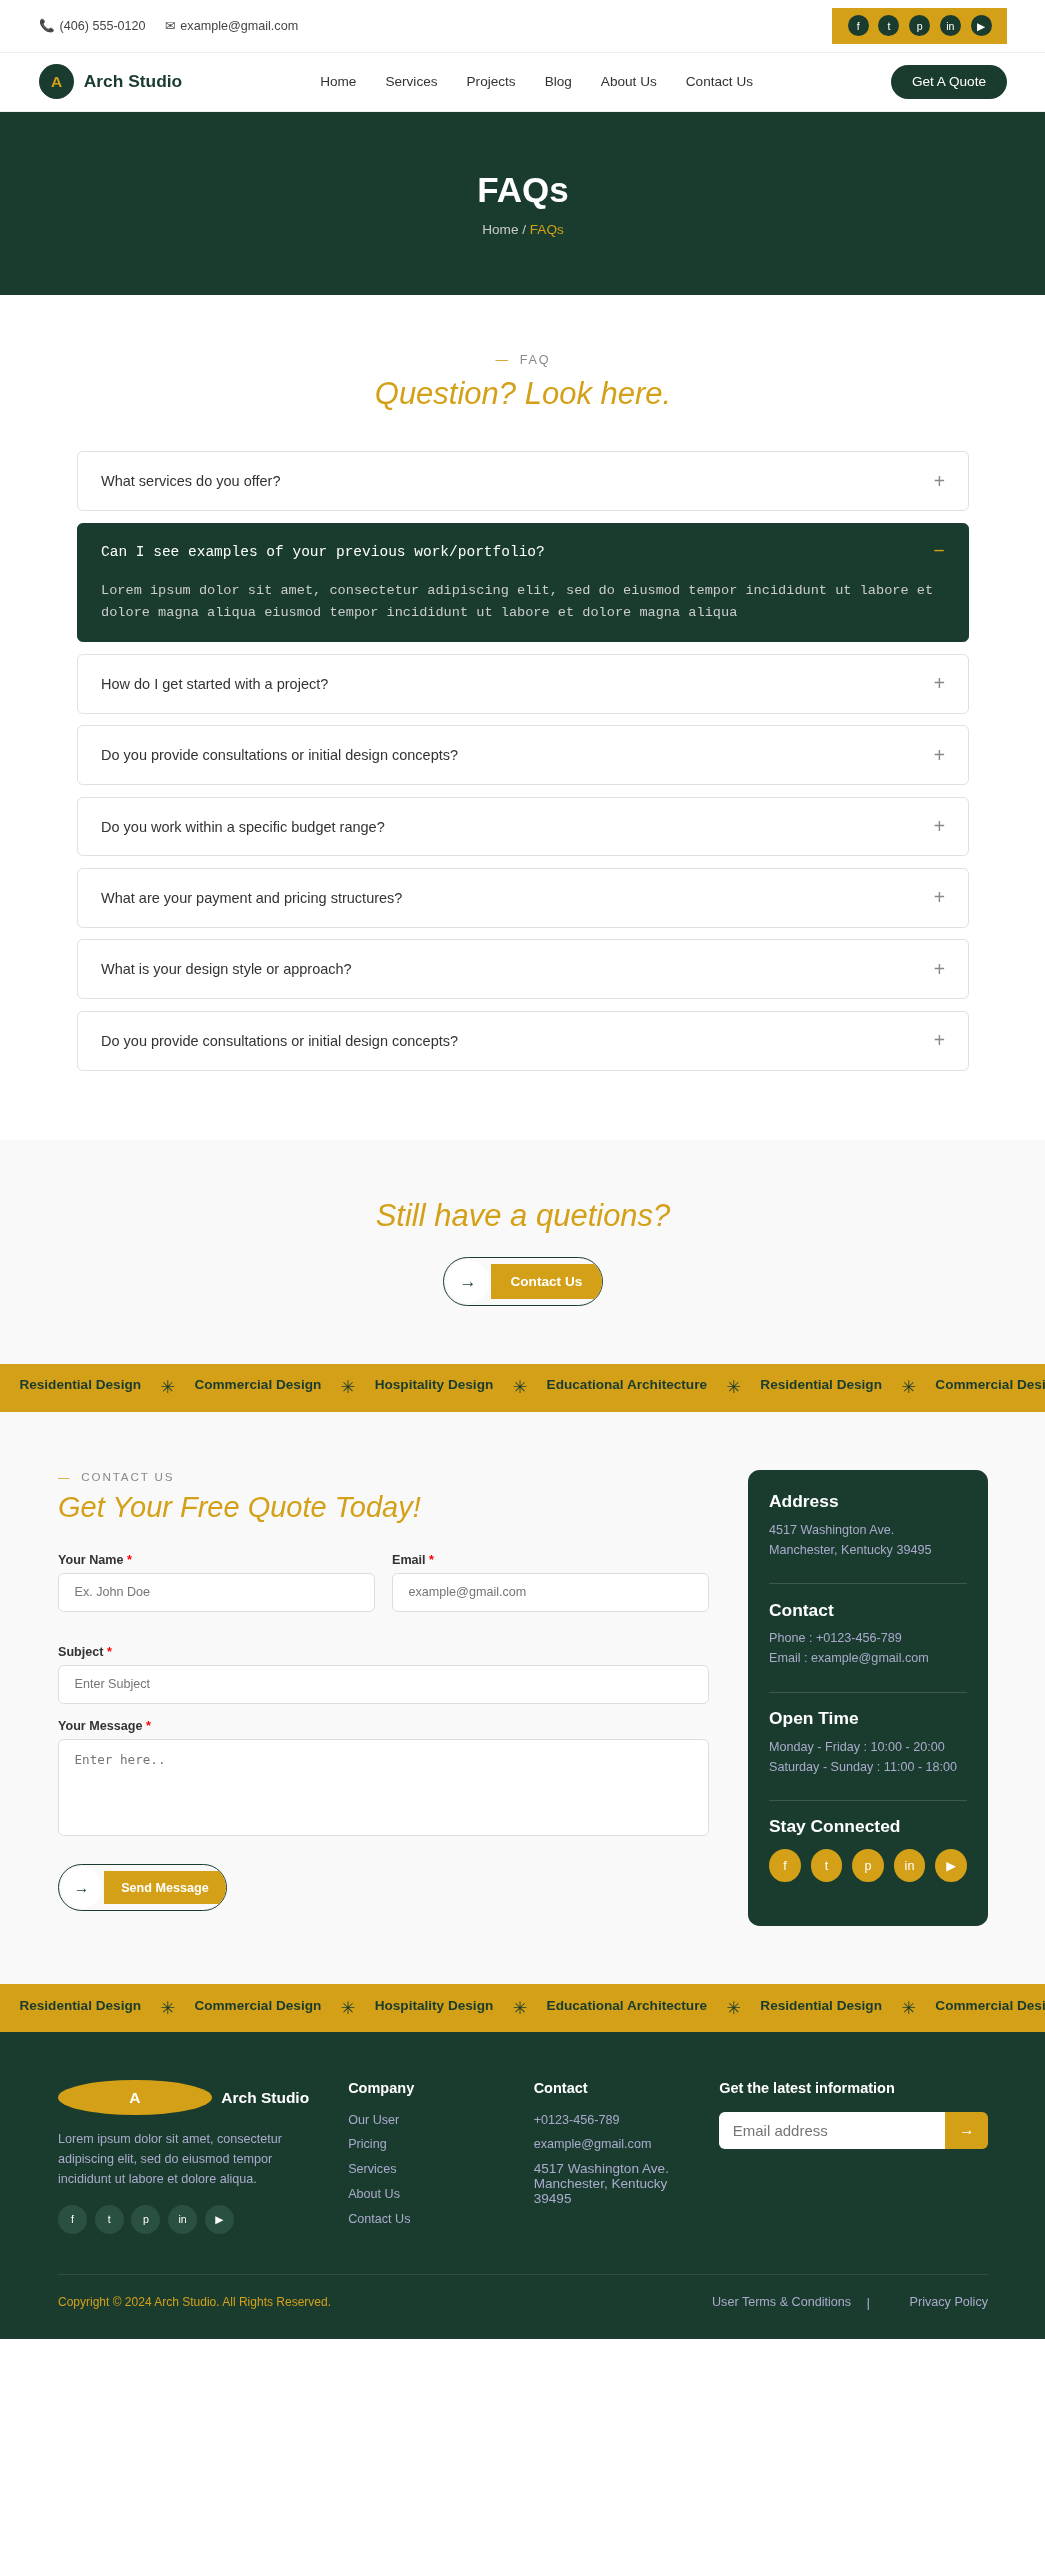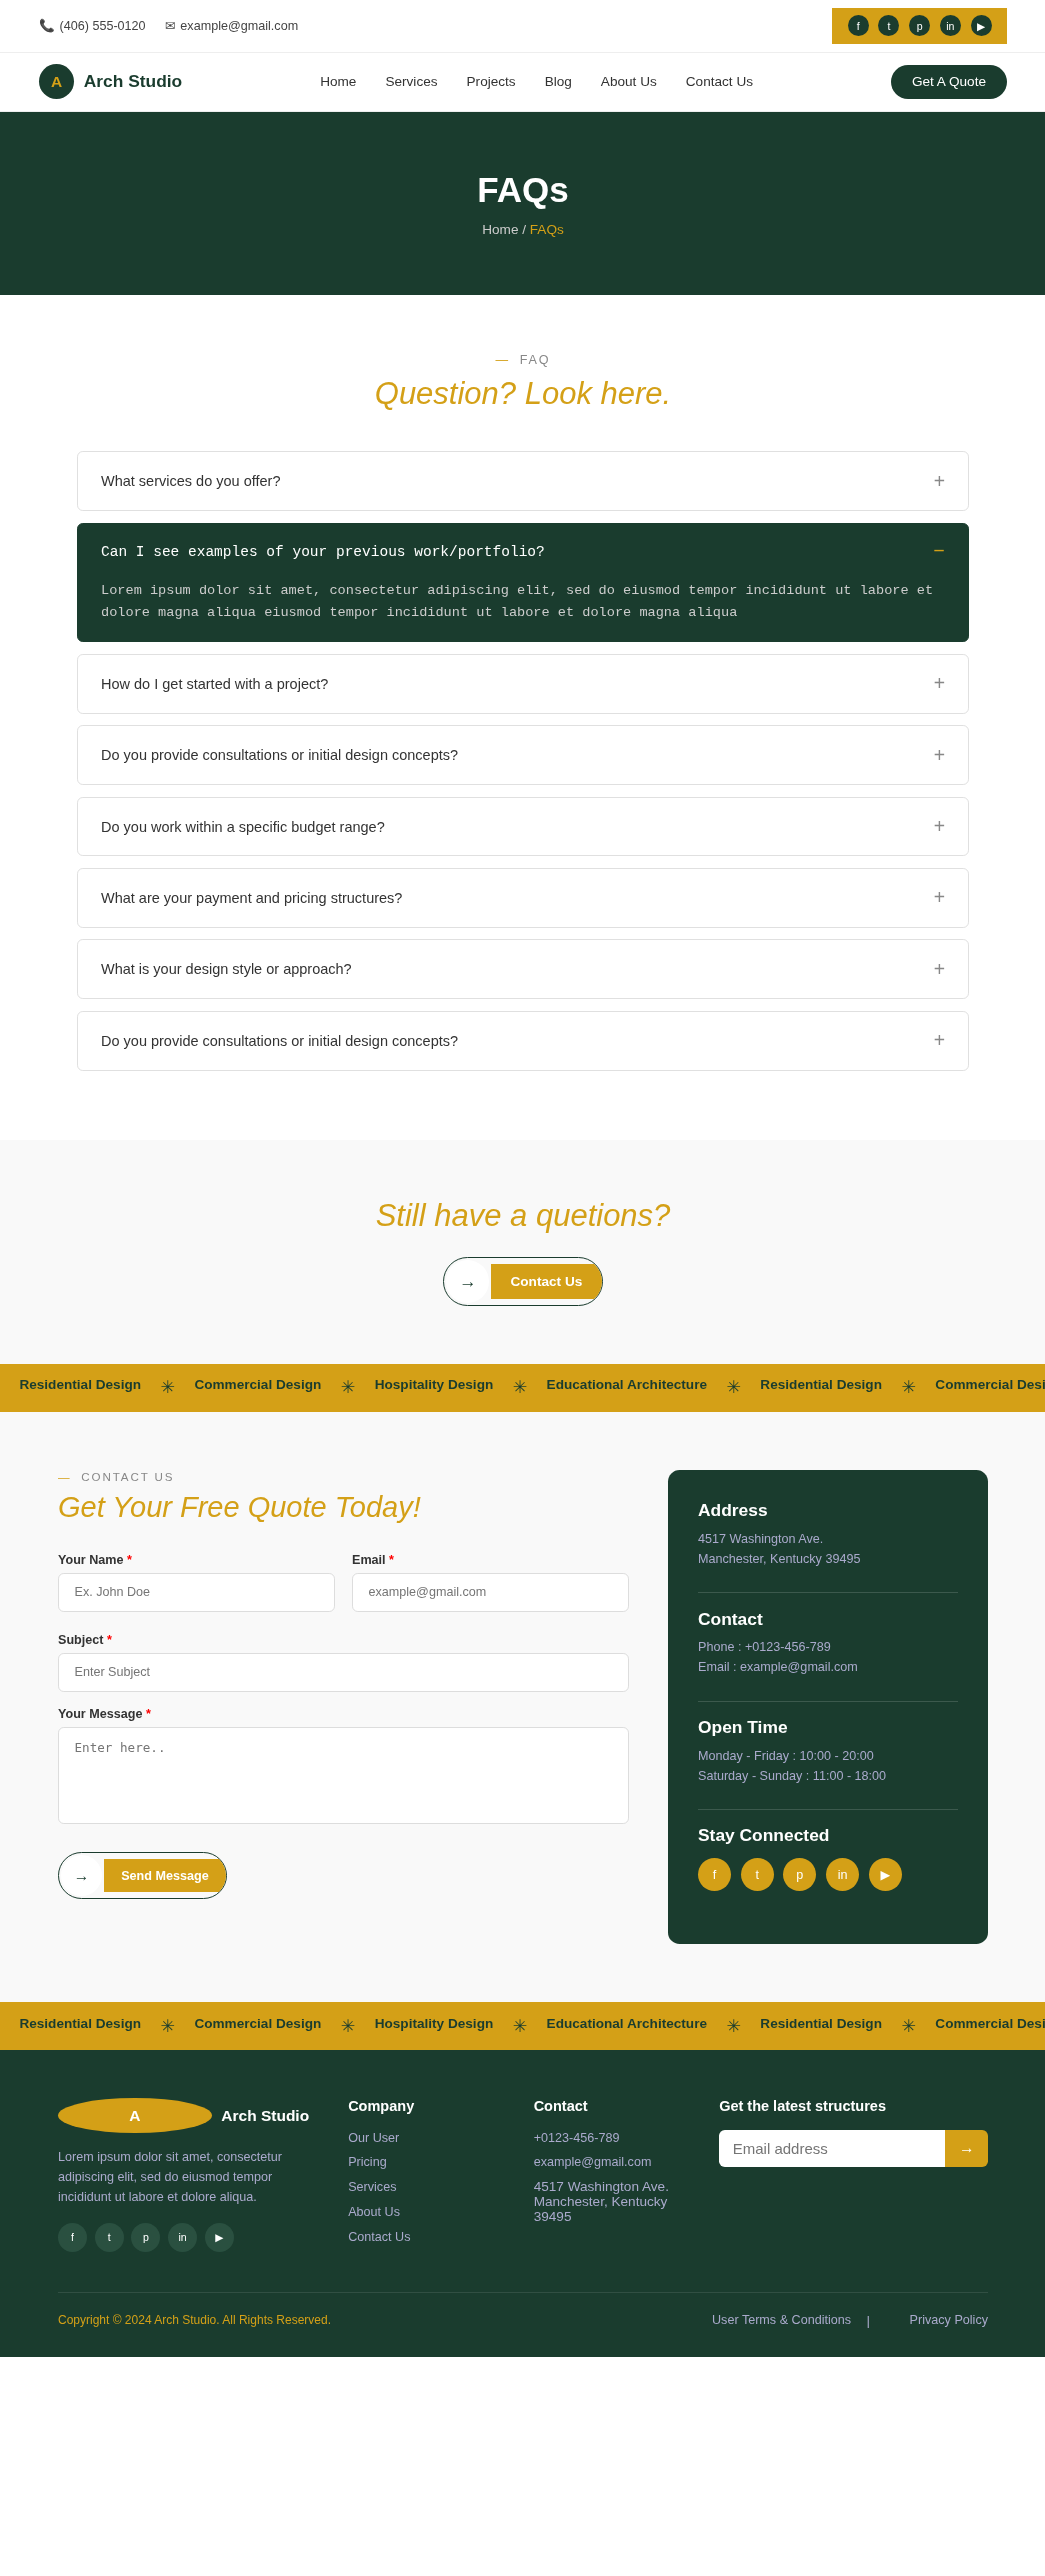--- a/index.html
+++ b/index.html
@@ -127,28 +127,28 @@
 
     
     .contact-section {
       padding: 58px 58px;
       display: flex;
       gap: 39px;
       align-items: flex-start;
       background: #f9f9f9;
     }
     .contact-form-side { flex: 1; }
-    .contact-info-side { width: 320px; background: #1a3c2e; border-radius: 11.6px; padding: 30px; color: #fff; }
+    .contact-info-side { width: 240px; background: #1a3c2e; border-radius: 11.6px; padding: 21px; color: #fff; }
 
     .contact-label { display: flex; align-items: center; gap: 9.7px; color: #888; font-size: 11.6px; letter-spacing: 1.9px; text-transform: uppercase; margin-bottom: 7.7px; }
     .contact-label::before { content: '—'; color: #d4a017; }
     .contact-title { font-size: 29px; font-weight: 700; color: #1a1a1a; margin-bottom: 29px; }
     .contact-title span { color: #d4a017; font-style: italic; font-weight: 400; }
 
-    .form-row { display: flex; gap: 17px; margin-bottom: 21px; }
+    .form-row { display: flex; gap: 17px; margin-bottom: 33px; }
     .form-group { flex: 1; }
     .form-group label { display: block; font-size: 12.6px; font-weight: 600; margin-bottom: 5.8px; color: #333; }
     .form-group label .req { color: red; }
     .form-group input, .form-group textarea {
       width: 100%;
       padding: 11.6px 15.5px;
       border: 1px solid #ddd;
       border-radius: 5.8px;
       font-size: 12.6px;
       color: #999;
@@ -521,21 +521,21 @@
     <div class="footer-col">
       <h4>Contact</h4>
       <ul>
         <li><a href="#">+0123-456-789</a></li>
         <li><a href="#">example@gmail.com</a></li>
         <li><span>4517 Washington Ave. Manchester, Kentucky 39495</span></li>
       </ul>
     </div>
 
     <div class="footer-newsletter">
-      <h4>Get the latest structures</h4>
+      <h4>Get the latest information</h4>
       <div class="newsletter-input-row">
         <input type="email" placeholder="Email address" style="">
         <button class="newsletter-btn">→</button>
       </div>
     </div>
   </div>
 
   <div class="footer-bottom">
     <p>
       <span>Copyright © 2024</span>

